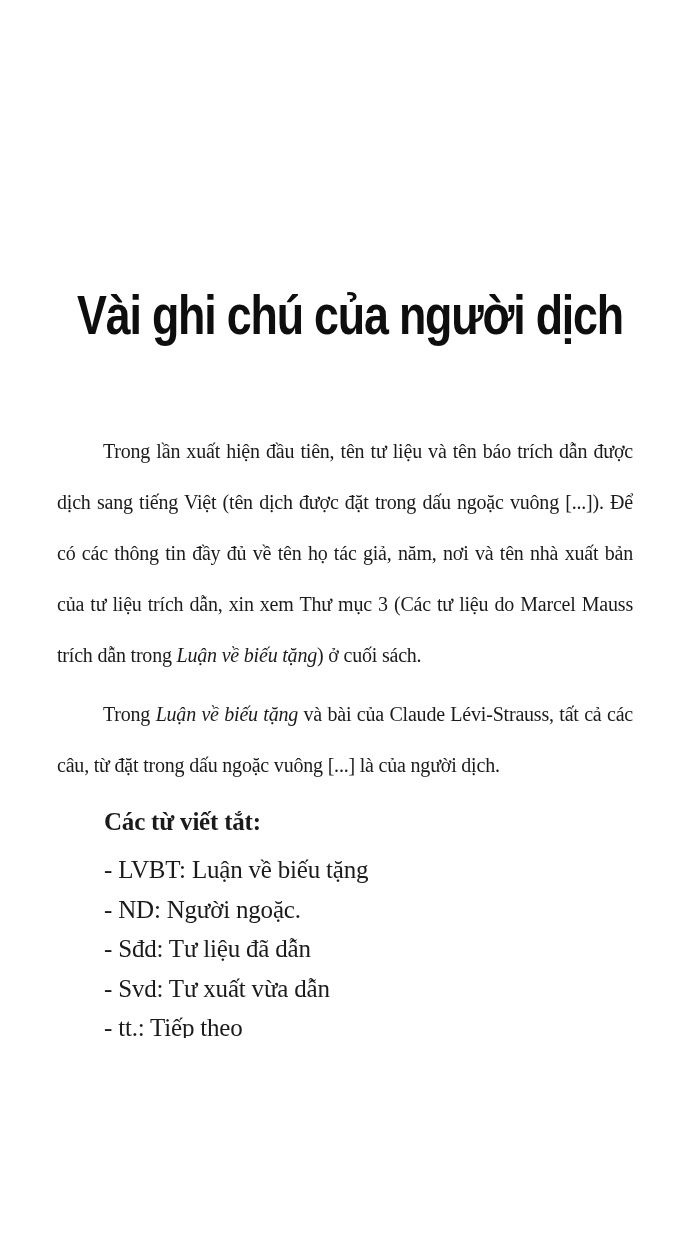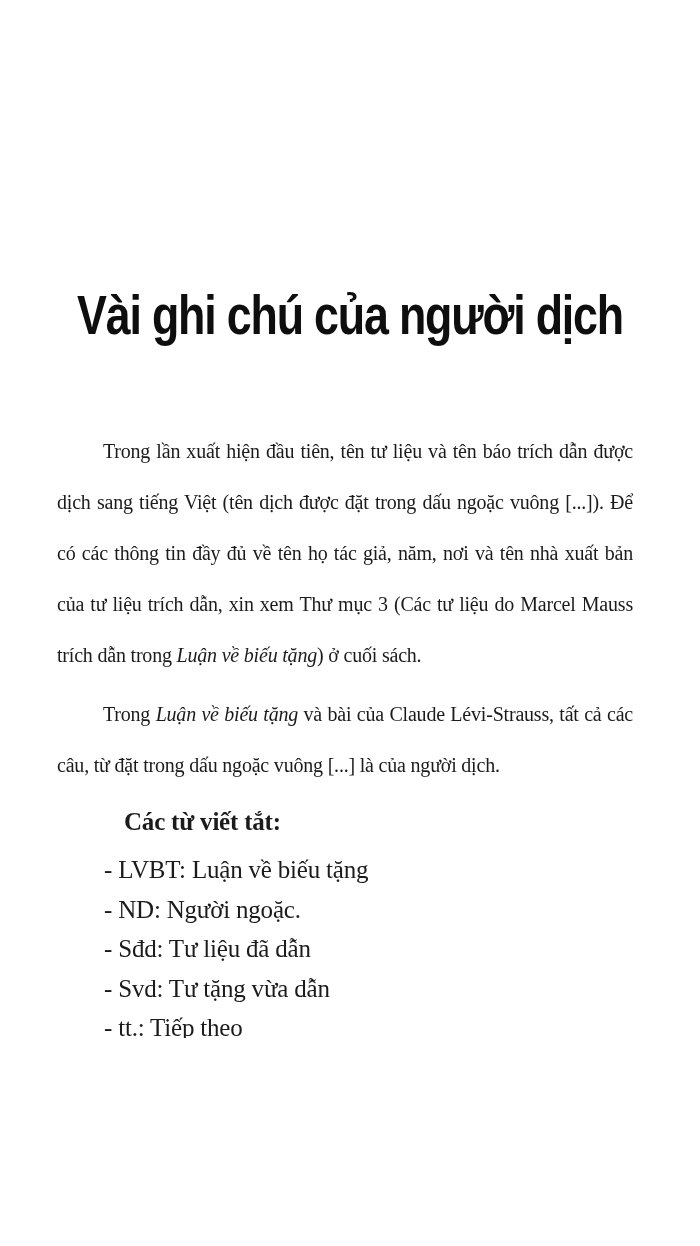--- a/index.html
+++ b/index.html
@@ -18,21 +18,21 @@
   .para {
     position:absolute; left:57px; width:576px;
     text-align:justify; font-size:20px; line-height:51px;
     letter-spacing:-0.2px; text-indent:46px;
   }
   .para-1 { top:406px; }
   .para-2 { top:669px; }
   .italic { font-style:italic; }
   .abbr-heading {
     position:absolute; left:104px; top:808px;
-    font-size:25px; font-weight:700; letter-spacing:-0.2px;margin-left:20px;
+    font-size:25px; font-weight:700; letter-spacing:-0.2px;
   }
   .abbr-list {
     position:absolute; left:104px; top:850px;
     font-size:25px; line-height:39.5px; letter-spacing:-0.2px;
   }
   .abbr-item { display:block; }
   .watermark {
     position:absolute; left:360px; top:1165px; height:66px;
     display:flex; align-items:center; z-index:1;
     font-family:"DejaVu Sans", sans-serif; white-space:nowrap;
@@ -65,21 +65,21 @@
   <p class="para para-1"><span>Trong lần xuất hiện đầu tiên, tên tư liệu và tên báo trích dẫn được dịch sang tiếng Việt (tên dịch được đặt trong dấu ngoặc vuông [...]). Để có các thông tin đầy đủ về tên họ tác giả, năm, nơi và tên nhà xuất bản của tư liệu trích dẫn, xin xem Thư mục 3 (Các tư liệu do Marcel Mauss trích dẫn trong </span><span class="italic">Luận về biếu tặng</span><span>) ở cuối sách.</span></p>
 
   <p class="para para-2"><span>Trong </span><span class="italic">Luận về biếu tặng</span><span> và bài của Claude Lévi-Strauss, tất cả các câu, từ đặt trong dấu ngoặc vuông [...] là của người dịch.</span></p>
 
   <div class="abbr-heading">Các từ viết tắt:</div>
 
   <div class="abbr-list">
     <span class="abbr-item">- LVBT: Luận về biếu tặng</span>
     <span class="abbr-item">- ND: Người ngoặc.</span>
     <span class="abbr-item">- Sđd: Tư liệu đã dẫn</span>
-    <span class="abbr-item">- Svd: Tư tặng vừa dẫn</span>
+    <span class="abbr-item">- Svd: Tư xuất vừa dẫn</span>
     <span class="abbr-item">- tt.: Tiếp theo</span>
     <span class="abbr-item">- tr.: Trang</span>
   </div>
 
   <div class="watermark">
     <span class="wm-icon">
       <svg width="60" height="62" viewBox="0 0 60 62" aria-hidden="true">
         <g fill="none" stroke="#eae8e5" stroke-linejoin="round" stroke-linecap="round">
           <path d="M30 4 L54 17.5 L54 44.5 L30 58 L6 44.5 L6 17.5 Z" stroke-width="5"></path>
           <path d="M20 43 L20 22 L40 40 L40 19" stroke-width="6.5"></path>

